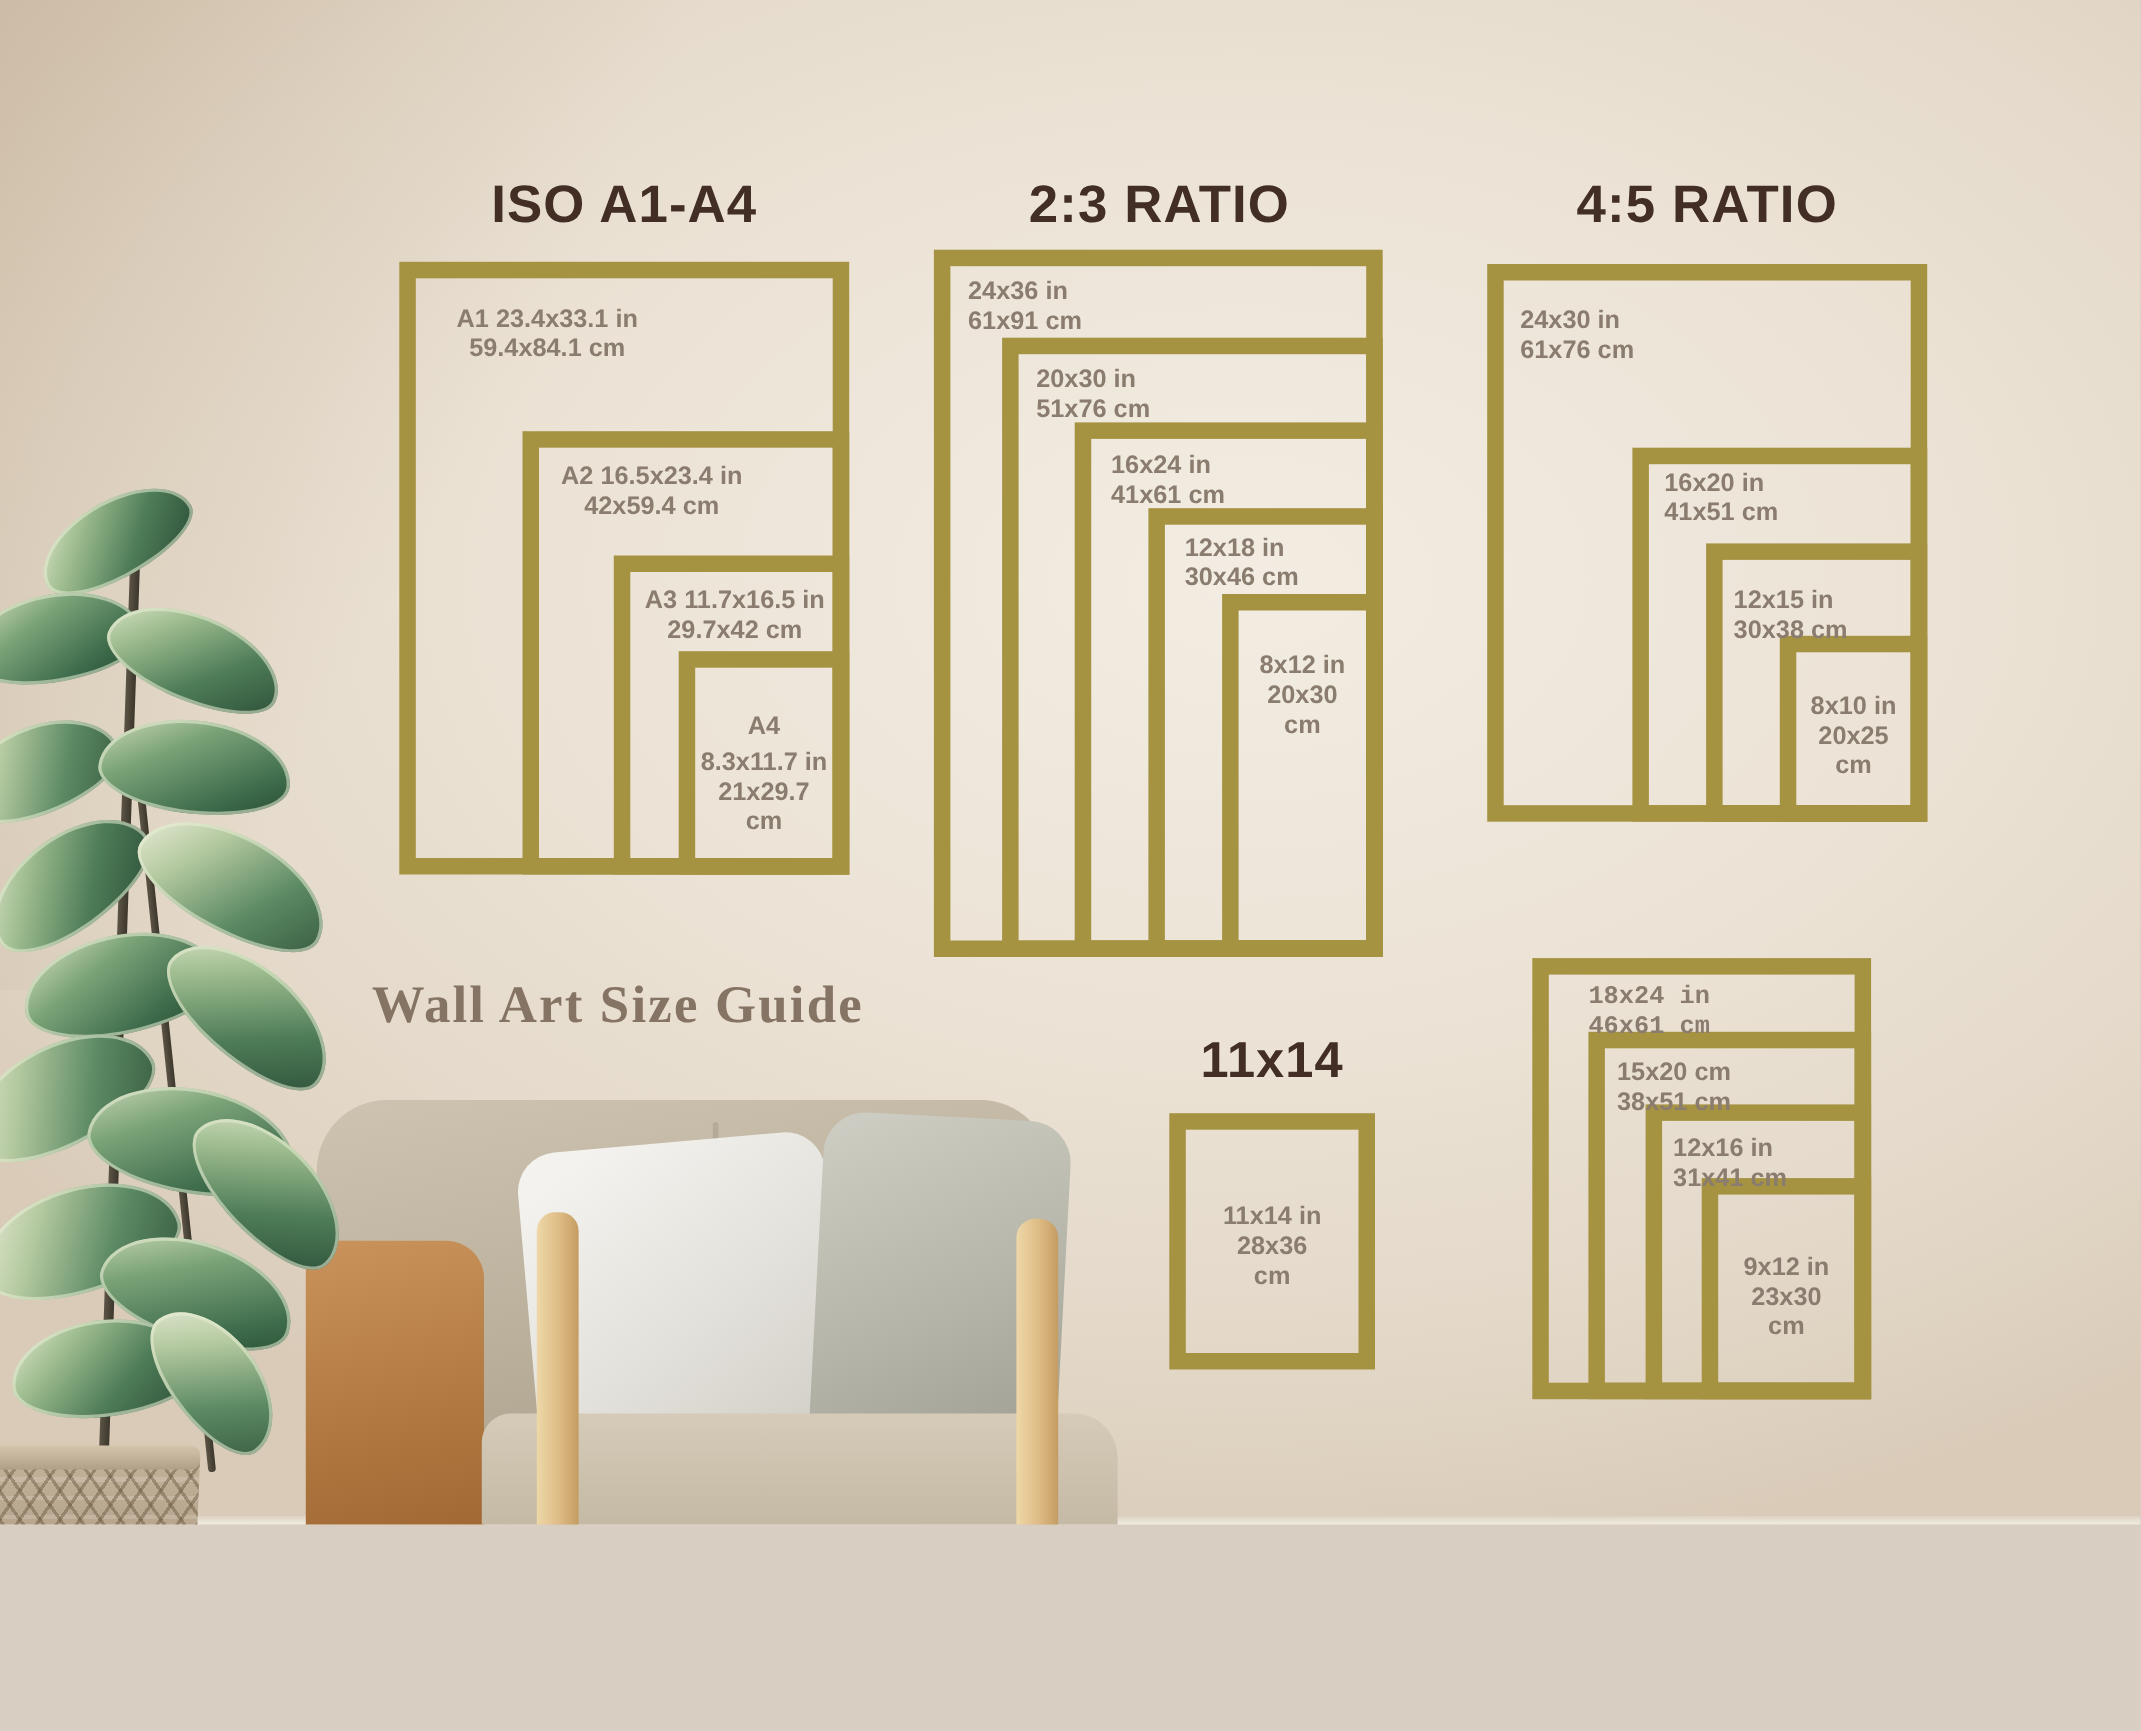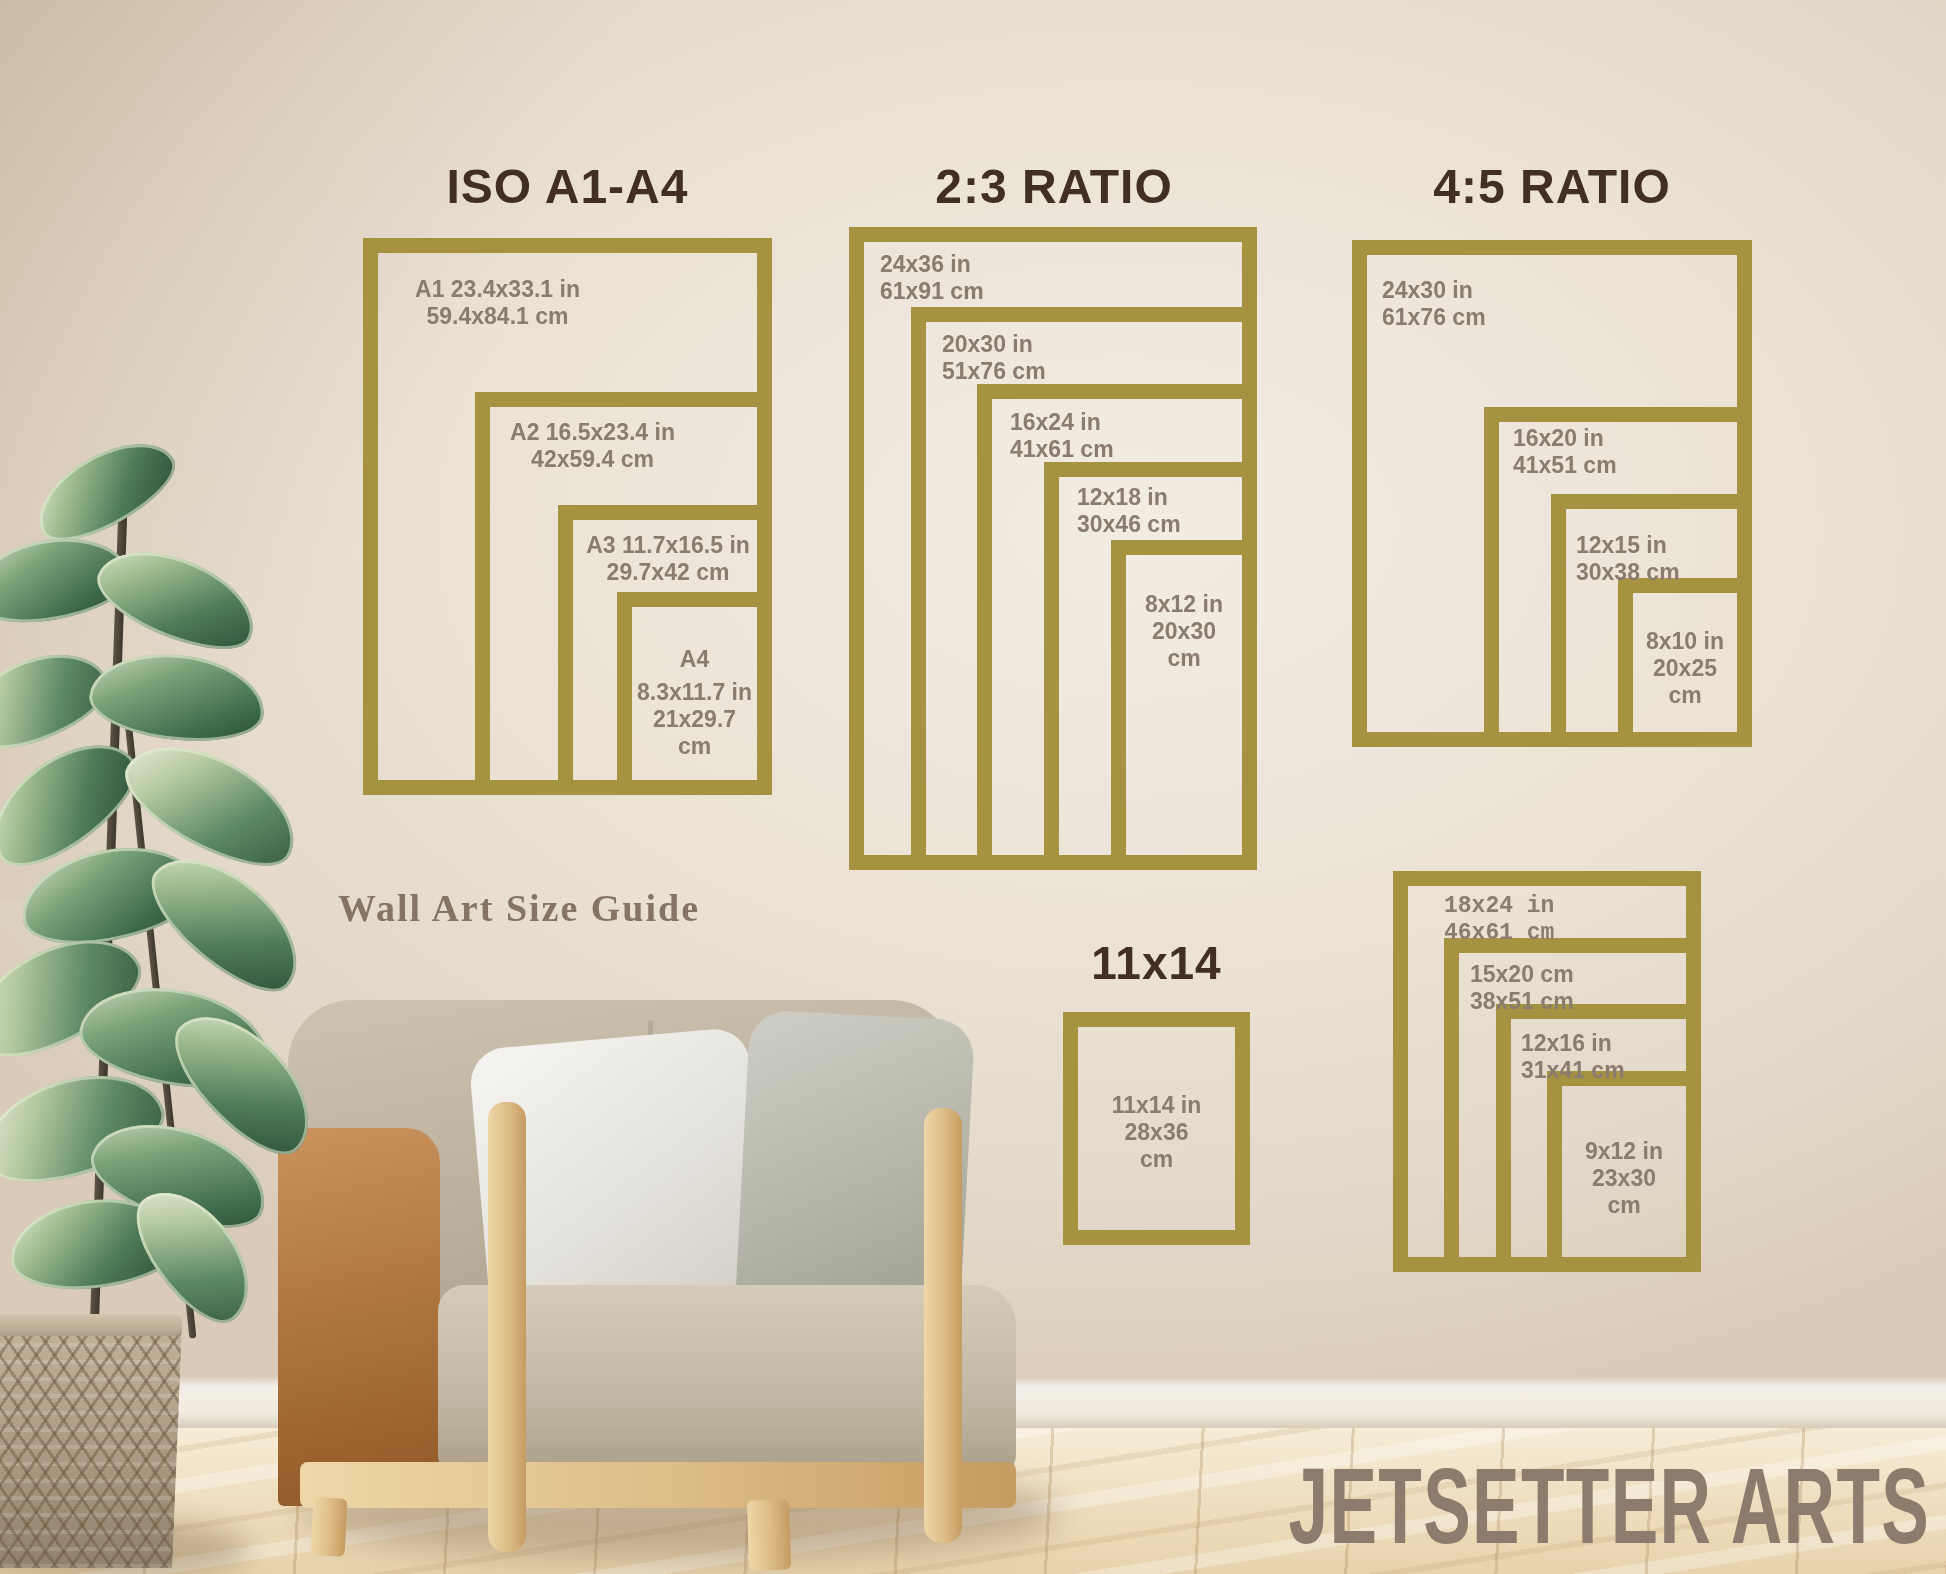--- a/index.html
+++ b/index.html
@@ -1,16 +1,16 @@
 <!DOCTYPE html>
 <html style="--frame_gold: #a59342; --title_brown: #422e24; --label_taupe: #8a7c6f; --brand_taupe: #8d7c6e; --wall_text_color: #857363;"><head>
 <meta charset="utf-8">
 <style>
   html,body{margin:0;padding:0;background:#d8cfc2;}
-  .stage{position:relative;width:1946px;height:1574px;overflow:hidden;
+  .stage{position:relative;width:1946px;height:1386px;overflow:hidden;
          font-family:"Liberation Sans",sans-serif;}
 
   
   .wall{position:absolute;left:0;top:0;width:1946px;height:1388px;
         background:radial-gradient(ellipse 1400px 900px at 58% 38%, #f2ece2 0%, #ece3d6 45%, #e3d8c8 78%, #d9cbb8 100%);}
   .wall-corner-shade{position:absolute;left:0;top:0;width:700px;height:900px;
         background:linear-gradient(118deg, rgba(172,148,116,.28) 0%, rgba(172,148,116,0) 55%);}
   .baseboard{position:absolute;left:0;top:1378px;width:1946px;height:50px;
         background:linear-gradient(180deg,#ddd2c2 0%,#f4efe6 18%,#f1ebe1 70%,#d8ccba 100%);}
   .floor{position:absolute;left:0;top:1428px;width:1946px;height:146px;
@@ -22,21 +22,21 @@
   
   .frame{position:absolute;border:15px solid var(--frame_gold);box-sizing:border-box;}
   .sec-title{position:absolute;color:var(--title_brown);font-weight:700;font-size:48px;
              letter-spacing:1px;text-align:center;line-height:1;}
   .lbl{position:absolute;color:var(--label_taupe);font-weight:700;font-size:23px;line-height:1.18;}
   .lbl span{display:block;}
   .lbl.center{text-align:center;}
   .lbl .gap{margin-bottom:6px;}
 
   .wall-text{position:absolute;left:338px;top:886px;font-family:"Liberation Serif",serif;
-             font-weight:700;font-size:38px;letter-spacing:2px;color:var(--wall_text_color);}
+             font-weight:700;font-size:48px;letter-spacing:2px;color:var(--wall_text_color);}
 
   .brand{position:absolute;top:1452px;right:16px;font-weight:700;font-size:108px;line-height:1;
          color:var(--brand_taupe);transform:scaleX(.66);transform-origin:100% 50%;
          letter-spacing:2px;white-space:nowrap;}
 
   
   .stem{position:absolute;border-radius:6px;background:linear-gradient(90deg,#5c5446,#3c372c);}
   .leaf{position:absolute;border-radius:52% 48% 55% 45% / 62% 58% 42% 38%;
         box-shadow:inset 0 0 0 3px rgba(233,238,214,.55);}
   .leaf.v1{background:linear-gradient(135deg,#e7ecd4 0%,#9fbd90 28%,#4f7d58 62%,#2d5039 95%);}

